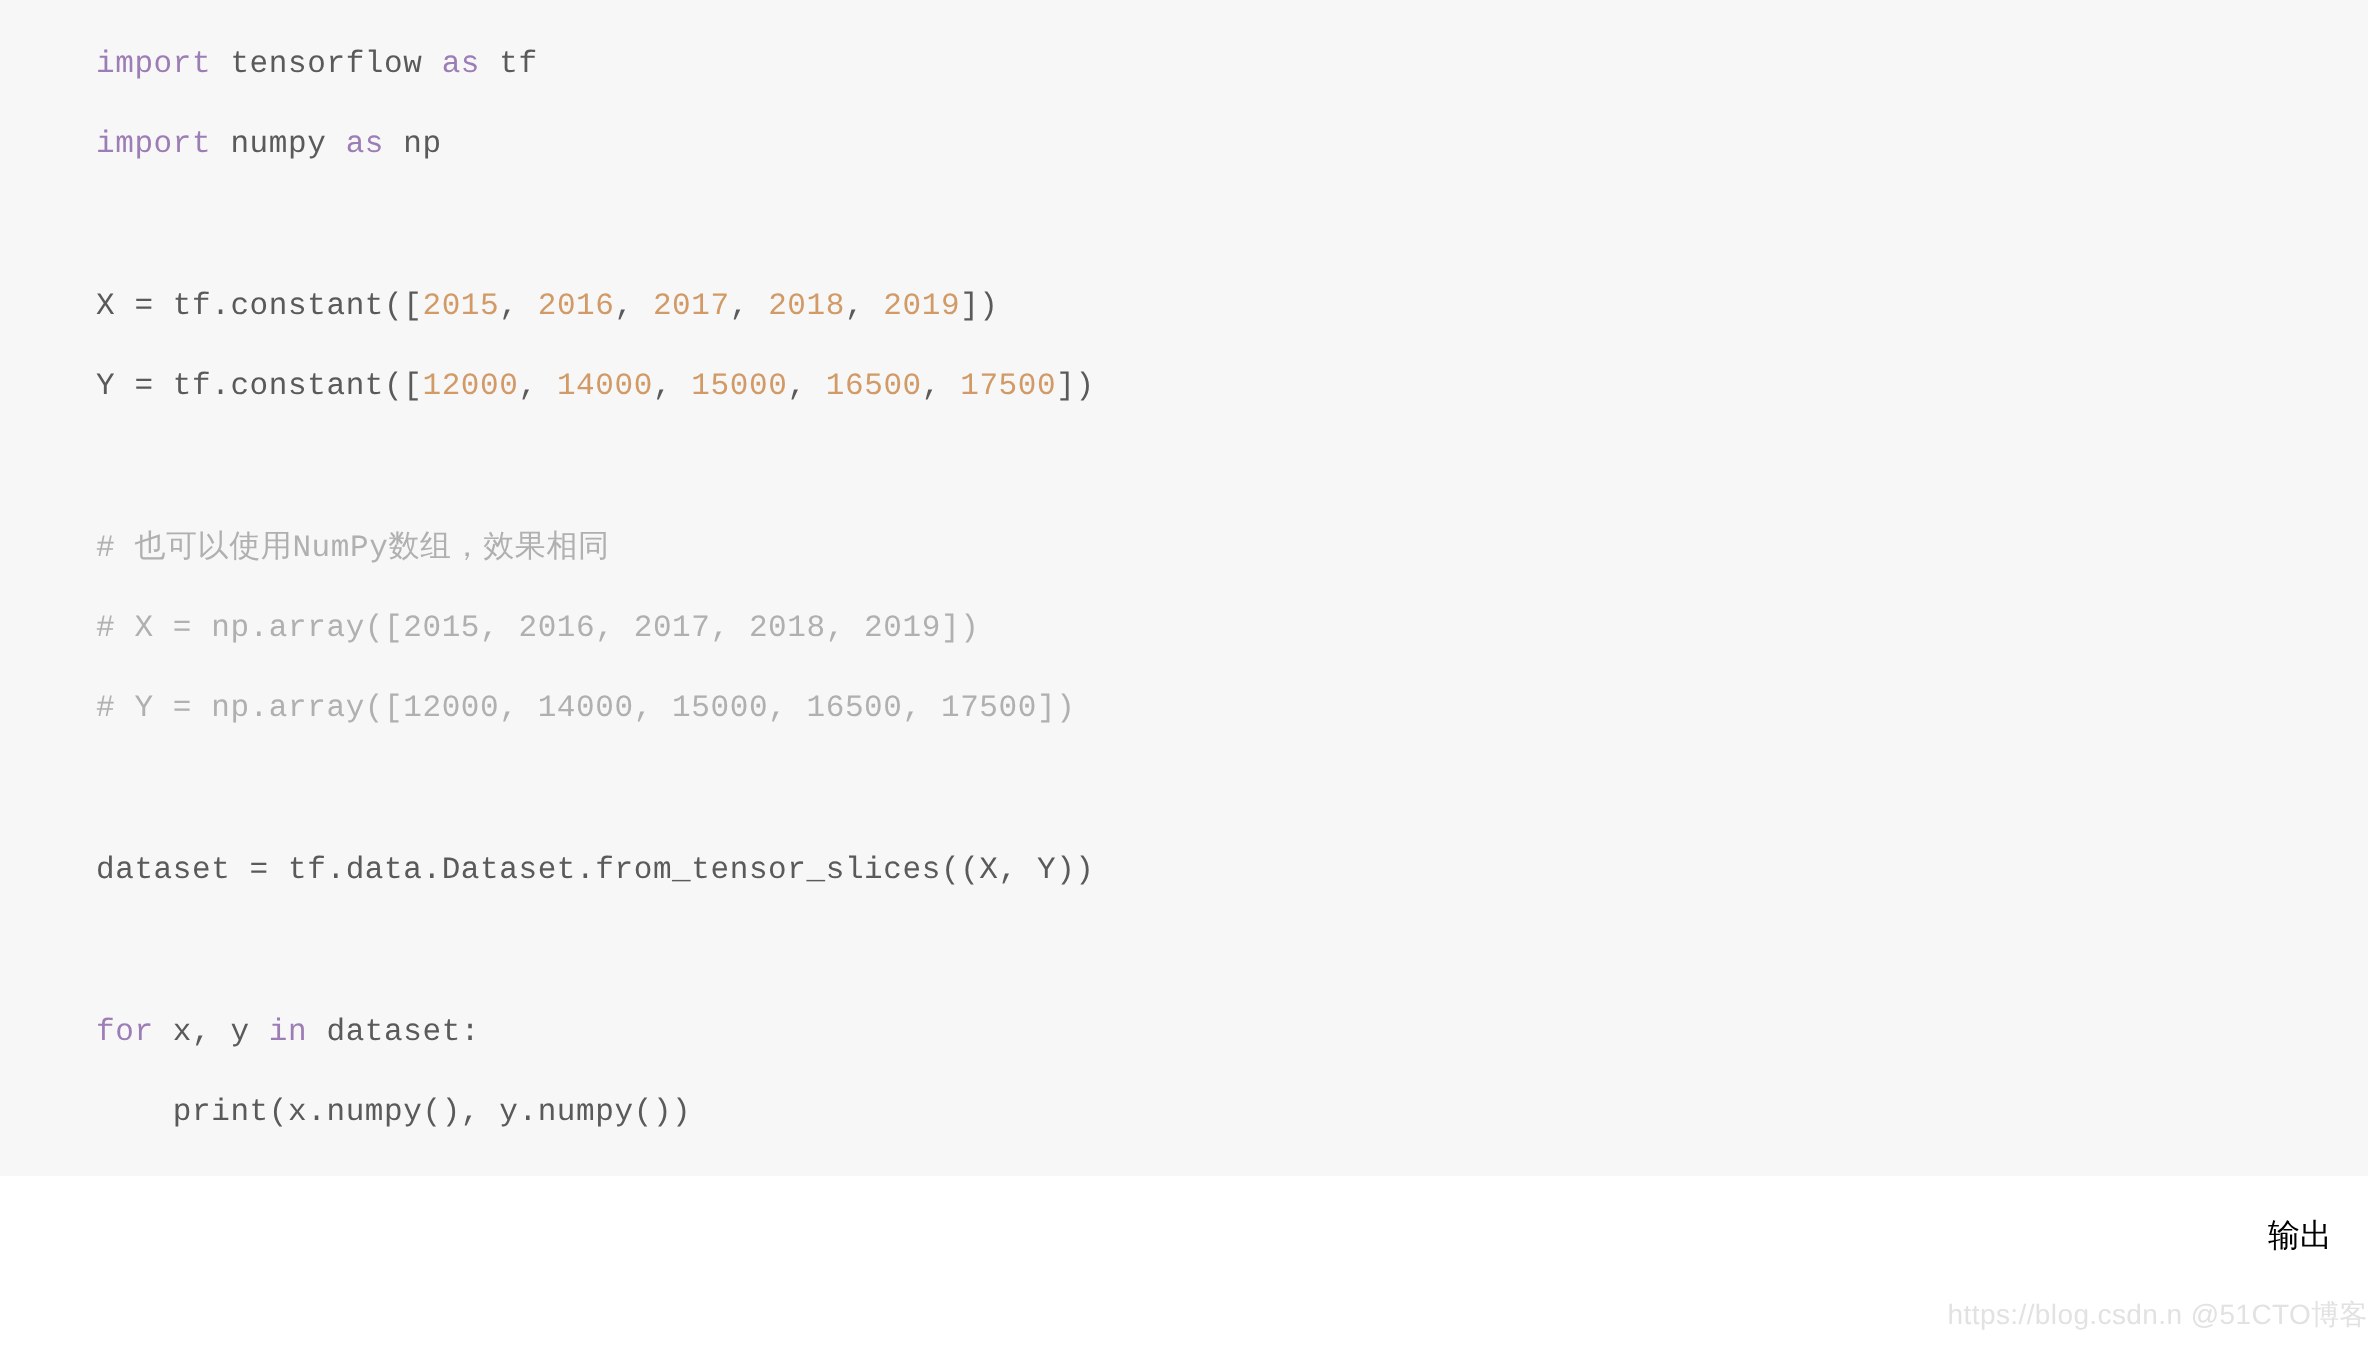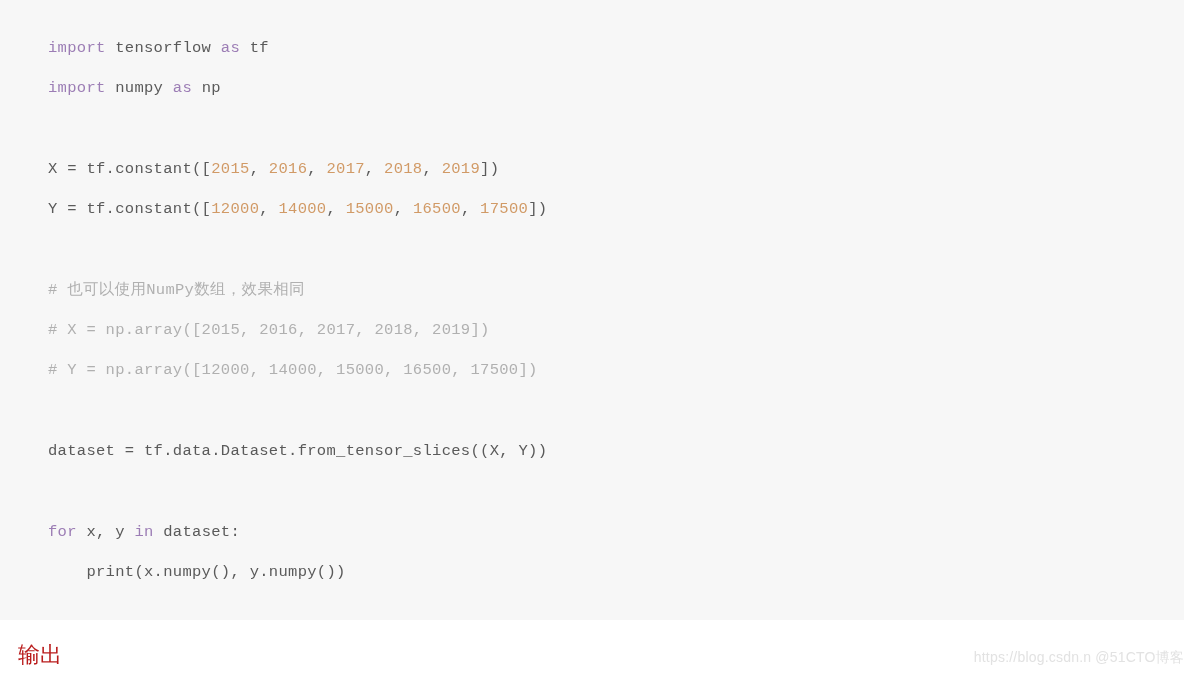--- a/index.html
+++ b/index.html
@@ -10,39 +10,40 @@
   body {
     background: #ffffff;
     font-family: "SFMono-Regular", Consolas, "Liberation Mono", Menlo, monospace;
     width: 1184px;
     height: 673px;
     overflow: hidden;
     position: relative;
   }
   .code-block {
     background: #f7f7f7;
-    padding: 28px 48px;
+    padding: 12px 48px;
     margin: 0;
     font-size: 15.5px;
     line-height: 2.6;
     color: #5a5a5a;
     white-space: pre;
     font-family: "SFMono-Regular", Consolas, "Liberation Mono", Menlo, monospace;
     letter-spacing: 0.3px;
   }
   .kw { color: #9c7db5; }
   .num { color: #d19a66; }
   .cmt { color: #b0b0b0; }
   .plain { color: #5a5a5a; }
   .output-label {
     font-family: "PingFang SC", "Microsoft YaHei", sans-serif;
-    font-size: 22px;
-    color: #b91c1c;
+    font-size: 16px;
+    color: #000000;
     padding: 20px 18px 0 18px;
     font-weight: 400;
+    text-align: right;
   }
   .watermark {
     position: absolute;
     right: 0;
     bottom: 6px;
     color: #e2e2e2;
     font-size: 14px;
     font-family: Arial, sans-serif;
     letter-spacing: 0.2px;
   }

